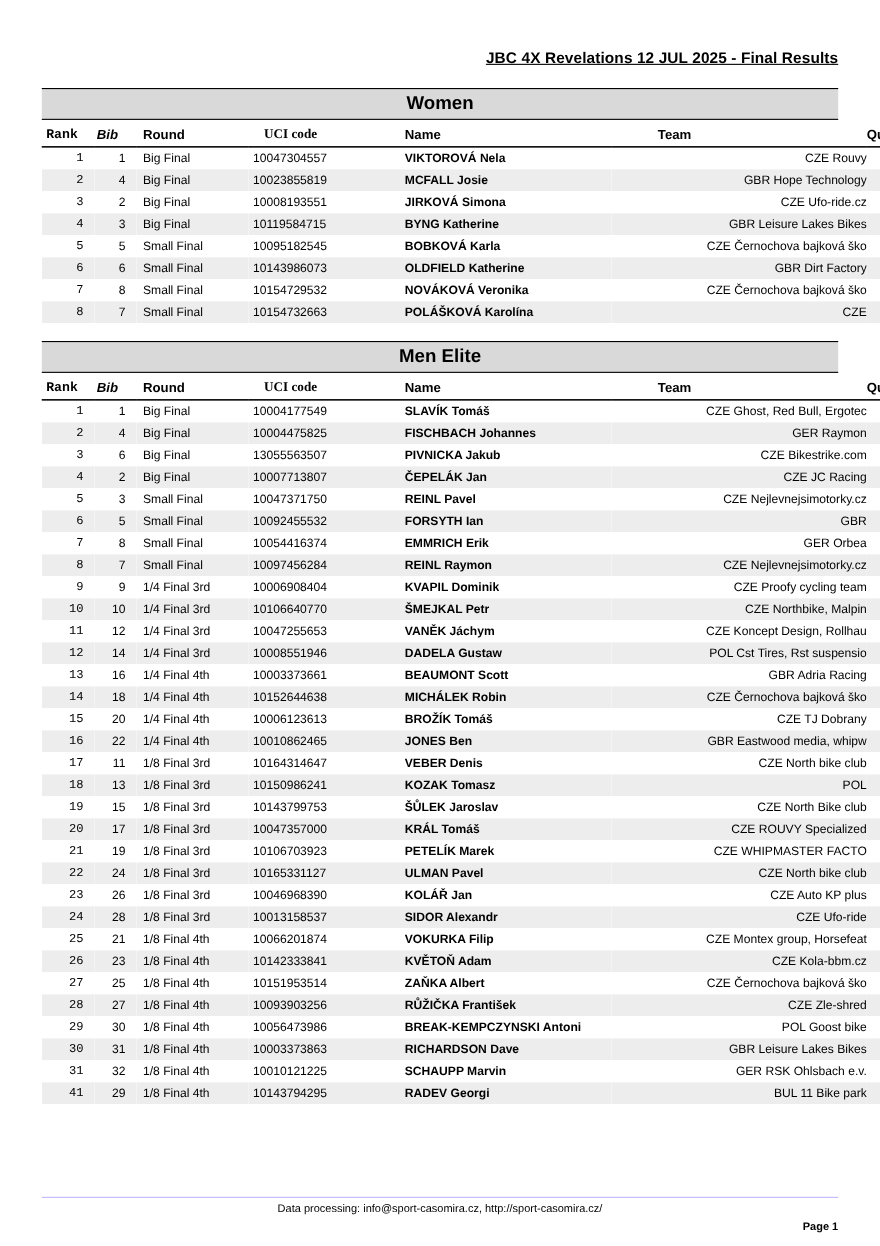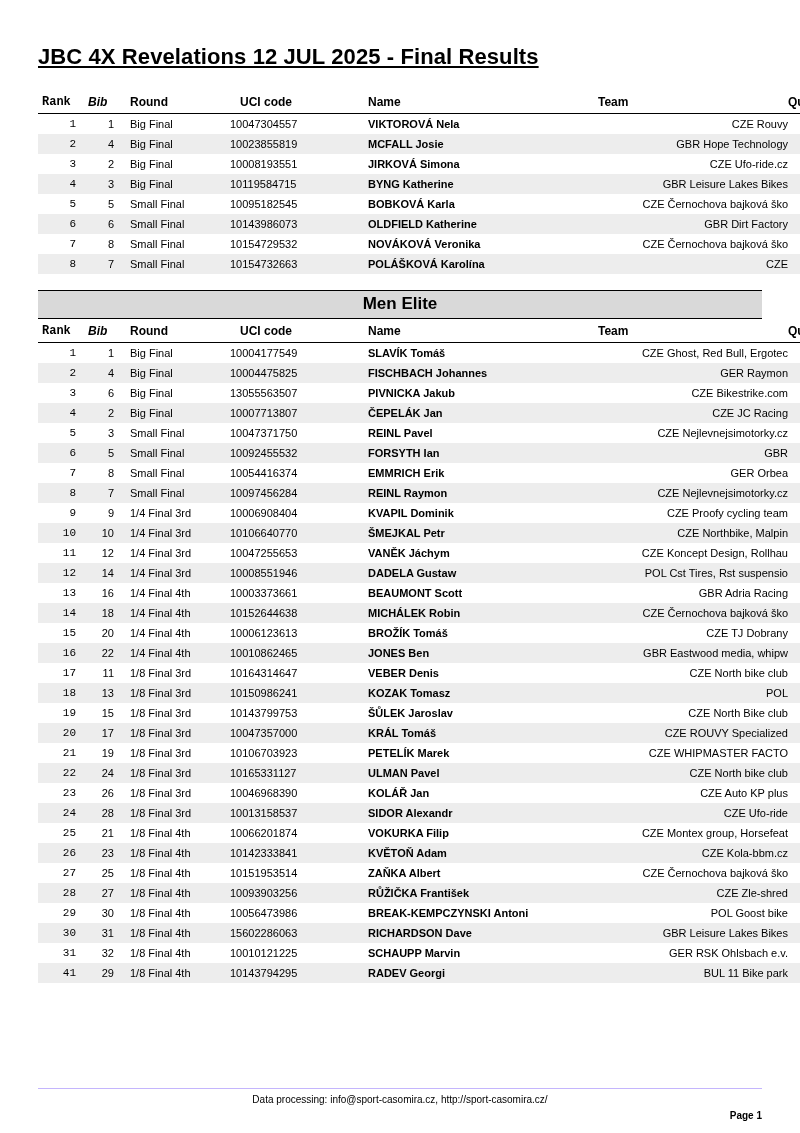--- a/index.html
+++ b/index.html
@@ -15,22 +15,22 @@
     position: relative;
   }
   .page {
     width: 800px;
     height: 1133px;
     box-sizing: border-box;
     padding: 30px 38px 0 38px;
     position: relative;
   }
   .doc-title {
-    text-align: left;
-    font-size: 22px;
+    text-align: right;
+    font-size: 14px;
     font-weight: bold;
     text-decoration: underline;
     margin: 14px 0 20px 0;
     letter-spacing: 0.1px;
   }
   .section {
     margin-bottom: 16px;
   }
   .section-header {
     background: #d9d9d9;
@@ -69,21 +69,21 @@
   .c-bib    { width: 36px;  text-align: right; padding-right: 10px !important; }
   .c-round  { width: 96px;  text-align: left; padding-left: 6px !important; }
   .c-uci    { width: 120px; text-align: left; padding-left: 4px !important; }
   .c-name   { width: 188px; text-align: left; padding-left: 8px !important; font-weight: bold; }
   .c-team   { width: 190px; text-align: right; padding-left: 6px !important; }
   .c-time   { width: 84px;  text-align: right; padding-right: 4px !important; }
 
   thead th.c-rank  { text-align: left; padding-left: 4px !important; padding-right: 0 !important; }
   thead th.c-bib   { text-align: left; padding-left: 2px !important; padding-right: 0 !important; font-style: italic; }
   thead th.c-round { text-align: left; }
-  thead th.c-uci   { text-align: left; padding-left: 14px !important; }
+  thead th.c-uci   { text-align: left; padding-left: 14px !important; font-family: Liberation Serif, serif; }
   thead th.c-name  { text-align: left; font-weight: bold; }
   thead th.c-team  { text-align: left; padding-left: 42px !important; }
   thead th.c-time  { text-align: right; }
 
   .footer {
     position: absolute;
     left: 38px;
     right: 38px;
     bottom: 28px;
     border-top: 1px solid #c4b5fd;
@@ -110,20 +110,21 @@
   }
 </style>
 </head>
 <body>
 
 <div class="page">
 
   <div class="doc-title">JBC 4X Revelations 12 JUL 2025 - Final Results</div>
 
   <div class="section">
+    <div class="section-header">Women</div>
     <table class="results">
       <thead>
         <tr>
           <th class="c-rank">Rank</th>
           <th class="c-bib">Bib</th>
           <th class="c-round">Round</th>
           <th class="c-uci">UCI code</th>
           <th class="c-name">Name</th>
           <th class="c-team">Team</th>
           <th class="c-time">Qualif. time</th>
@@ -479,21 +480,21 @@
             <td class="c-round">1/8 Final 4th</td>
             <td class="c-uci">10056473986</td>
             <td class="c-name">BREAK-KEMPCZYNSKI Antoni</td>
             <td class="c-team">POL Goost bike</td>
             <td class="c-time">1:12.880</td>
           </tr>
         <tr class="alt">
             <td class="c-rank">30</td>
             <td class="c-bib">31</td>
             <td class="c-round">1/8 Final 4th</td>
-            <td class="c-uci">15602286063</td>
+            <td class="c-uci">10003373863</td>
             <td class="c-name">RICHARDSON Dave</td>
             <td class="c-team">GBR Leisure Lakes Bikes</td>
             <td class="c-time">1:15.420</td>
           </tr>
         <tr>
             <td class="c-rank">31</td>
             <td class="c-bib">32</td>
             <td class="c-round">1/8 Final 4th</td>
             <td class="c-uci">10010121225</td>
             <td class="c-name">SCHAUPP Marvin</td>

